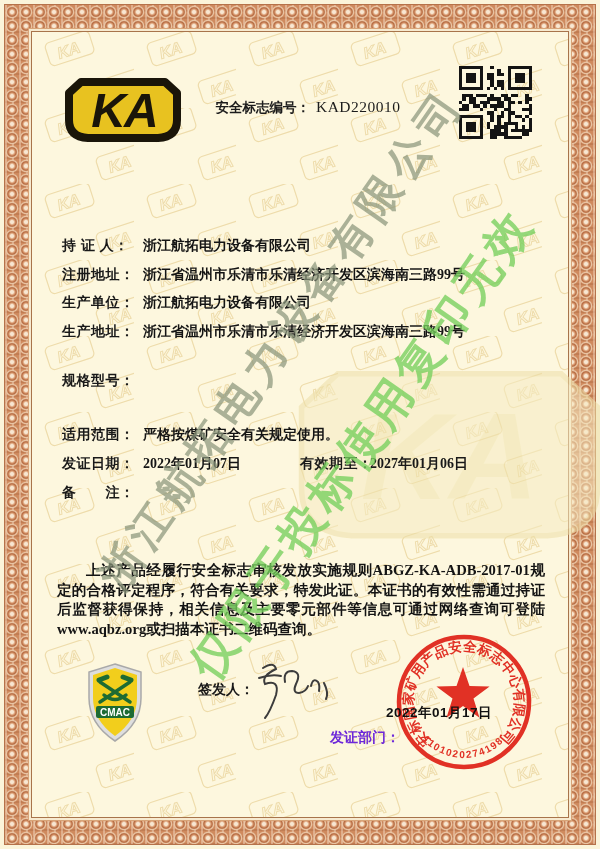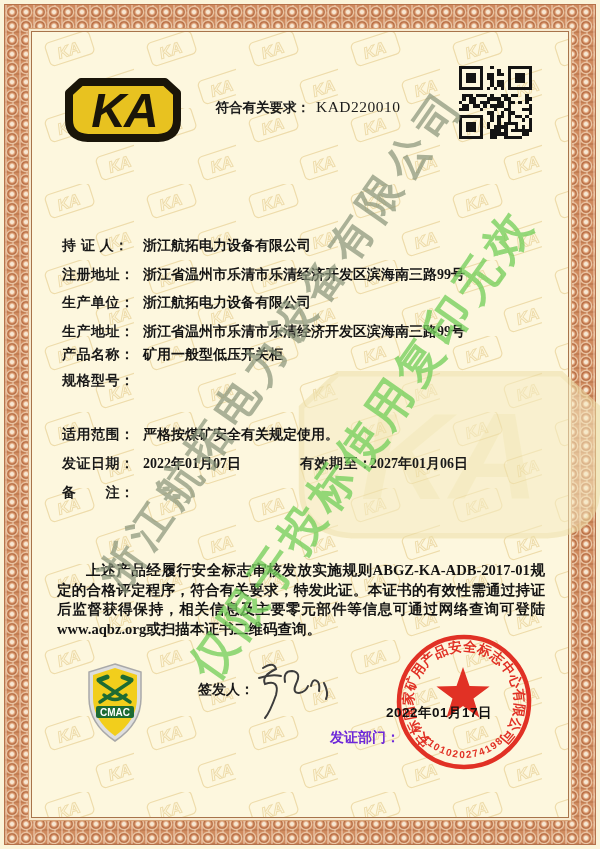--- a/index.html
+++ b/index.html
@@ -88,21 +88,21 @@
       <text x="60" y="50" text-anchor="middle" font-size="44" font-weight="bold" font-style="italic" fill="#f0e3ae">KA</text>
     </svg>
   </div>
 
   <svg class="abs ka-logo" viewBox="0 0 120 70">
     <path d="M18,7 H102 L114,18 V45 Q114,62 95,63 H25 Q6,62 6,45 V18 Z" fill="#e8c220" stroke="#1a1509" stroke-width="8" stroke-linejoin="round"></path>
     <text x="61" y="52" text-anchor="middle" font-size="48" font-weight="900" font-style="italic" fill="#1a1509" letter-spacing="-2">KA</text>
   </svg>
 
   <div class="abs mark-line">
-    <span>符合有关要求：</span><span class="num">KAD220010</span>
+    <span>安全标志编号：</span><span class="num">KAD220010</span>
   </div>
 
   <div class="abs qr"><svg viewBox="0 0 21 21" width="73" height="73" shape-rendering="crispEdges" fill="#141414">
         <rect x="0" y="0" width="1" height="1"></rect>
         <rect x="1" y="0" width="1" height="1"></rect>
         <rect x="2" y="0" width="1" height="1"></rect>
         <rect x="3" y="0" width="1" height="1"></rect>
         <rect x="4" y="0" width="1" height="1"></rect>
         <rect x="5" y="0" width="1" height="1"></rect>
         <rect x="6" y="0" width="1" height="1"></rect>
@@ -340,24 +340,20 @@
     <span class="val">浙江省温州市乐清市乐清经济开发区滨海南三路99号</span>
   </div>
   <div class="row" style="top:294px">
     <span class="lab">生产单位：</span>
     <span class="val">浙江航拓电力设备有限公司</span>
   </div>
   <div class="row" style="top:323px">
     <span class="lab">生产地址：</span>
     <span class="val">浙江省温州市乐清市乐清经济开发区滨海南三路99号</span>
   </div>
-  <div class="row" style="top:346px">
-    <span class="lab">产品名称：</span>
-    <span class="val">矿用一般型低压开关柜</span>
-  </div>
   <div class="row" style="top:372px">
     <span class="lab">规格型号：</span>
   </div>
   <div class="row" style="top:426px">
     <span class="lab">适用范围：</span>
     <span class="val">严格按煤矿安全有关规定使用。</span>
   </div>
 
   <div class="row" style="top:455px">
     <span class="lab">发证日期：</span>

